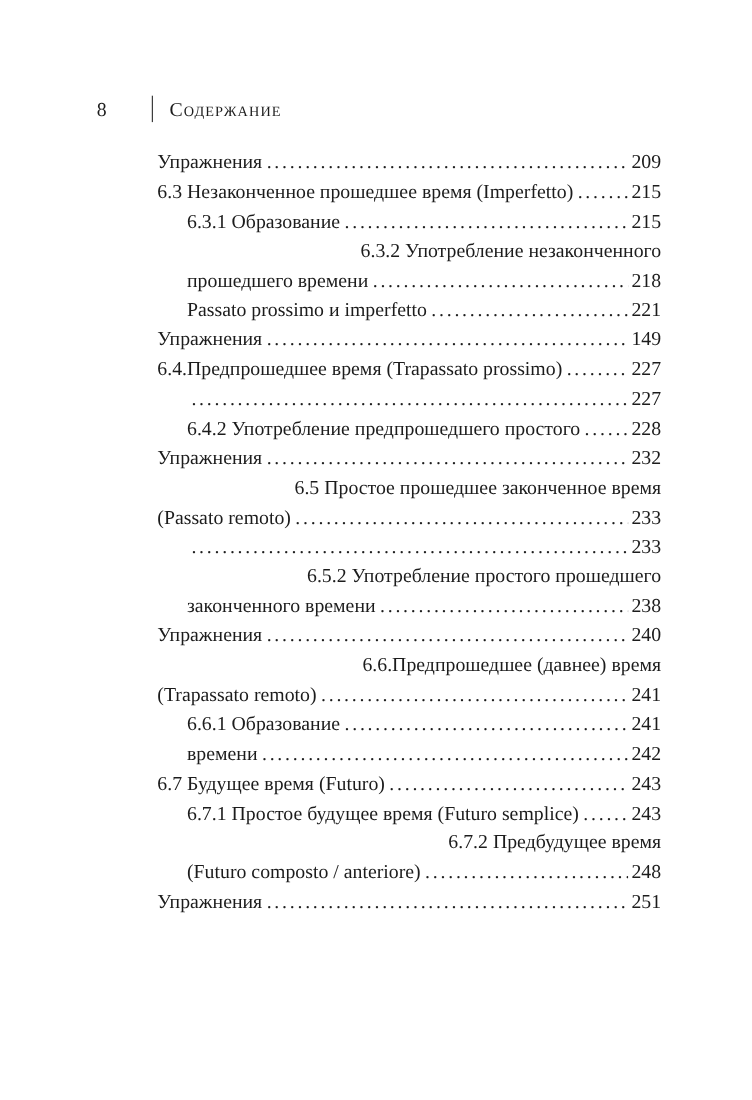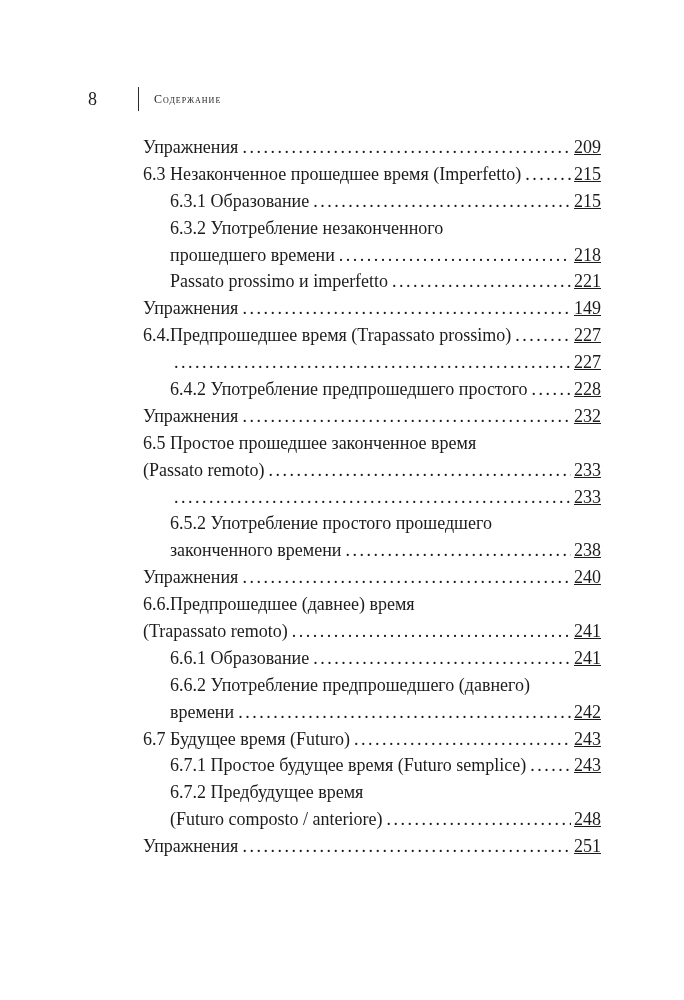--- a/index.html
+++ b/index.html
@@ -33,56 +33,56 @@
     width: 50px;
   }
   .running-header .rule {
     width: 1px;
     height: 24px;
     background: #2a2a2a;
     margin-right: 15px;
   }
   .running-header .title {
     font-variant: small-caps;
-    font-size: 12px;
+    font-size: 18px;
     letter-spacing: 1px;
   }
   .toc {
     position: absolute;
     left: 143px;
     top: 134px;
     width: 458px;
     font-size: 18px;
   }
   .row {
     display: flex;
     align-items: baseline;
     line-height: 26.9px;
     height: 26.9px;
+    justify-content: flex-end;
   }
   .row.indent-1 { padding-left: 27px; }
   .row .t {
     white-space: nowrap;
     flex: 0 0 auto;
   }
   .row .leader {
     flex: 1 1 auto;
     overflow: hidden;
     white-space: nowrap;
     margin: 0 3px 0 4px;
     min-width: 8px;
   }
   .row .leader::after {
     content: "..........................................................................................................................................................";
     letter-spacing: 2.5px;
   }
   .row .pg {
     flex: 0 0 auto;
     white-space: nowrap;
-    text-decoration: underline;
   }
 </style>
 </head>
 <body>
 
 <div class="page">
   <div class="running-header">
     <span class="pagenum">8</span>
     <span class="rule"></span>
     <span class="title">Содержание</span>
@@ -172,23 +172,20 @@
         <span class="t">(Trapassato remoto)</span>
         <span class="leader"></span>
         <span class="pg">241</span>
       </div>
       <div class="row indent-1">
         <span class="t">6.6.1 Образование</span>
         <span class="leader"></span>
         <span class="pg">241</span>
       </div>
       <div class="row indent-1">
-        <span class="t">6.6.2 Употребление предпрошедшего (давнего)</span>
-      </div>
-      <div class="row indent-1">
         <span class="t">времени</span>
         <span class="leader"></span>
         <span class="pg">242</span>
       </div>
       <div class="row indent-0">
         <span class="t">6.7 Будущее время (Futuro)</span>
         <span class="leader"></span>
         <span class="pg">243</span>
       </div>
       <div class="row indent-1">

